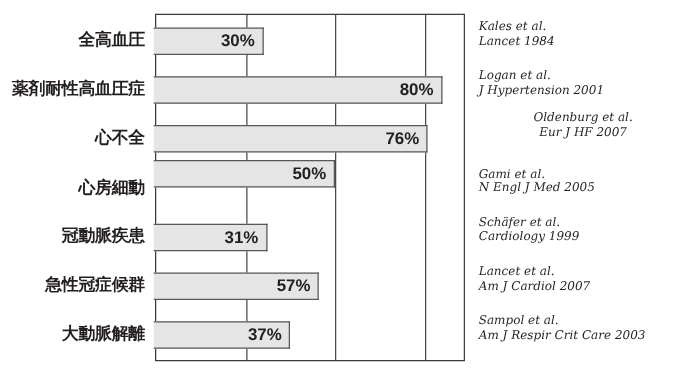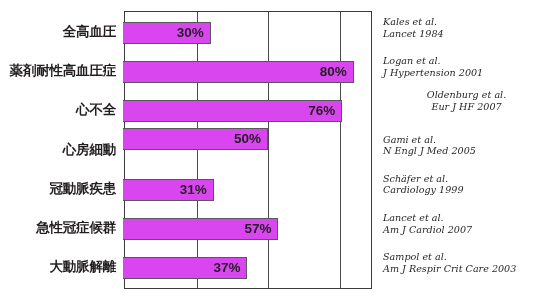--- a/index.html
+++ b/index.html
@@ -76,21 +76,21 @@
     left: 0;
     height: 22px;
     width: 100%;
   }
   .bar {
     position: absolute;
     left: -1.6px;
     top: 0;
     height: 22px;
     box-sizing: border-box;
-    background: #d946ef;
+    background: #e5e5e5;
     border: 1.5px solid #58585a;
     border-left: none;
   }
   .bar-value {
     position: absolute;
     right: 6px;
     top: 0;
     height: 20px;
     line-height: 20px;
     font-size: 13.5px;
@@ -163,26 +163,26 @@
           <div class="bar" style="width: 144.6px;">
             <div class="bar-value">50%</div>
           </div>
         </div>
         <div class="bar-row" style="top: 166.8px;">
           <div class="bar" style="width: 90.26px;">
             <div class="bar-value">31%</div>
           </div>
         </div>
         <div class="bar-row" style="top: 206px;">
-          <div class="bar" style="width: 155px;">
+          <div class="bar" style="width: 132px;">
             <div class="bar-value">57%</div>
           </div>
         </div>
         <div class="bar-row" style="top: 245.2px;">
-          <div class="bar" style="width: 124px;">
+          <div class="bar" style="width: 109px;">
             <div class="bar-value">37%</div>
           </div>
         </div>
       </div>
   </div>
 
   <div id="cite-col">
       <div class="citation" style="top: 6px;">
         <span>Kales et al.</span>
         <span>Lancet 1984</span>

